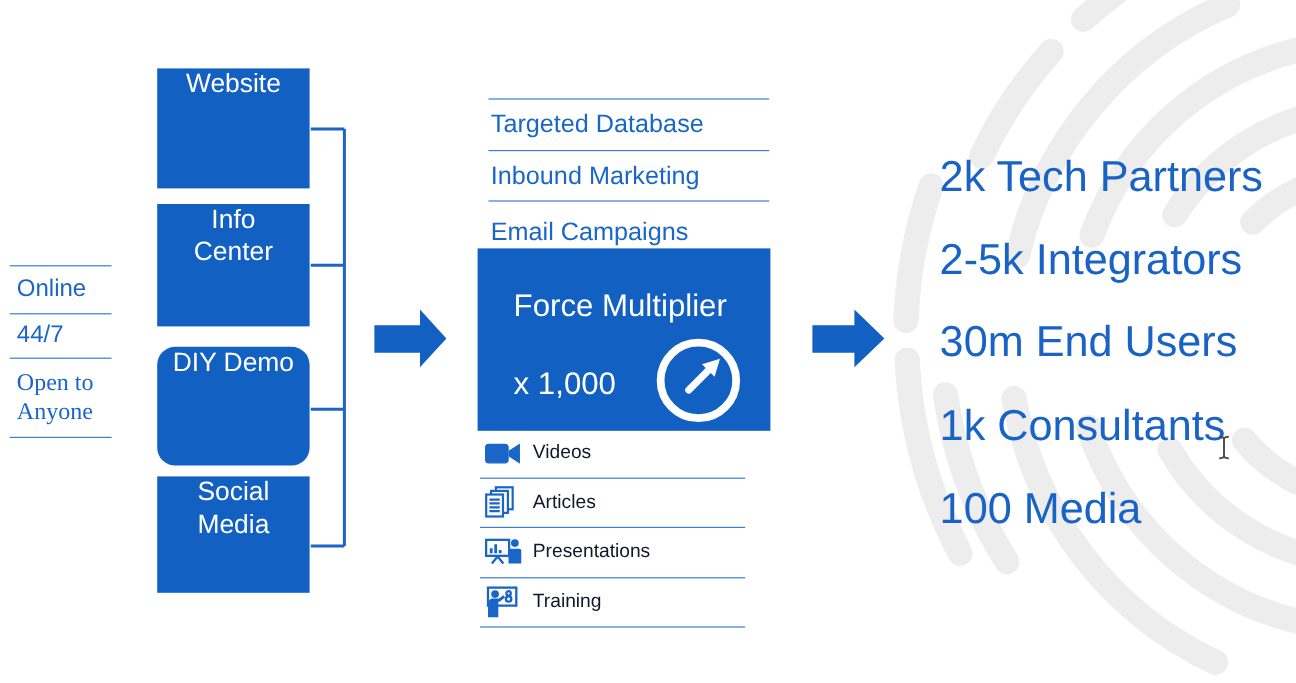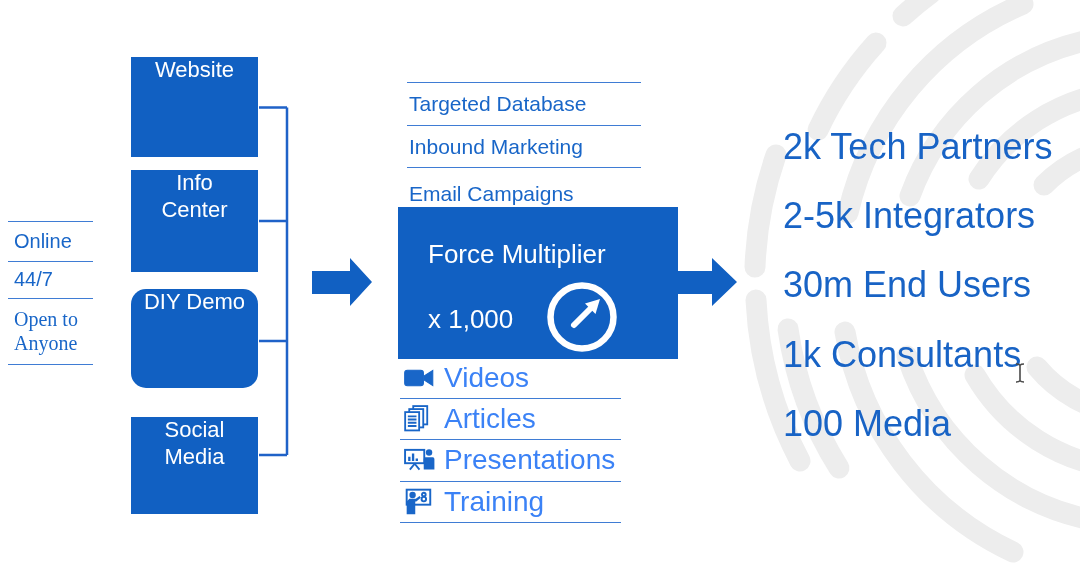--- a/index.html
+++ b/index.html
@@ -25,43 +25,43 @@
   
   .channel-box{
     position:absolute;left:131px;width:127px;z-index:2;background:#1160c2;
     color:#ffffff;font-size:22px;line-height:1.22;display:flex;align-items:flex-start;justify-content:center;
     text-align:center;
   }
   .channel-box .box-label{width:106px;}
   #box-website{top:57px;height:100px;}
   #box-info-center{top:170px;height:102px;}
   #box-diy-demo{top:289px;height:99px;border-radius:15px;}
-  #box-social-media{top:417px;height:97px;}
+  #box-social-media{top:397px;height:97px;}
 
   
   #inbound-list{position:absolute;left:407px;top:82px;width:234px;z-index:2;}
   #inbound-list .inbound-item{
     display:flex;align-items:center;border-top:1.5px solid #3f7cd4;
     color:#1966c8;font-size:21px;padding-left:2px;box-sizing:border-box;
   }
   #inbound-list .inbound-item:nth-child(1){height:43px;}
   #inbound-list .inbound-item:nth-child(2){height:42px;}
   #inbound-list .inbound-item:nth-child(3){height:52px;}
 
   
-  #force-box{position:absolute;left:398px;top:207px;width:244px;height:152px;background:#1160c2;z-index:2;padding-left:36px;}
+  #force-box{position:absolute;left:398px;top:207px;width:244px;height:152px;background:#1160c2;z-index:2;}
   #force-title{position:absolute;left:30px;top:32px;color:#fff;font-size:26px;}
   #force-multiplier{position:absolute;left:30px;top:97px;color:#fff;font-size:26px;}
   #gauge{position:absolute;left:139px;top:65px;}
 
   
   #content-list{position:absolute;left:400px;top:358px;width:221px;z-index:2;}
   #content-list .content-item{
     height:41.2px;display:flex;align-items:center;border-bottom:1.5px solid #3f7cd4;
-    color:#3b82f6;font-size:28px;box-sizing:border-box;padding-left:4px;
+    color:#0f172a;font-size:16px;box-sizing:border-box;padding-left:4px;
   }
   #content-list .content-item .item-icon{width:40px;display:flex;align-items:center;flex:0 0 40px;}
   .blue-icon{fill:#1966c8;stroke:#1966c8;}
 
   
   #outputs{position:absolute;left:783px;top:112px;z-index:2;}
   #outputs .output-item{height:69.4px;display:flex;align-items:center;color:#1863c5;font-size:36px;}
 
   #text-cursor{position:absolute;left:1012px;top:362px;z-index:5;}
 </style>

